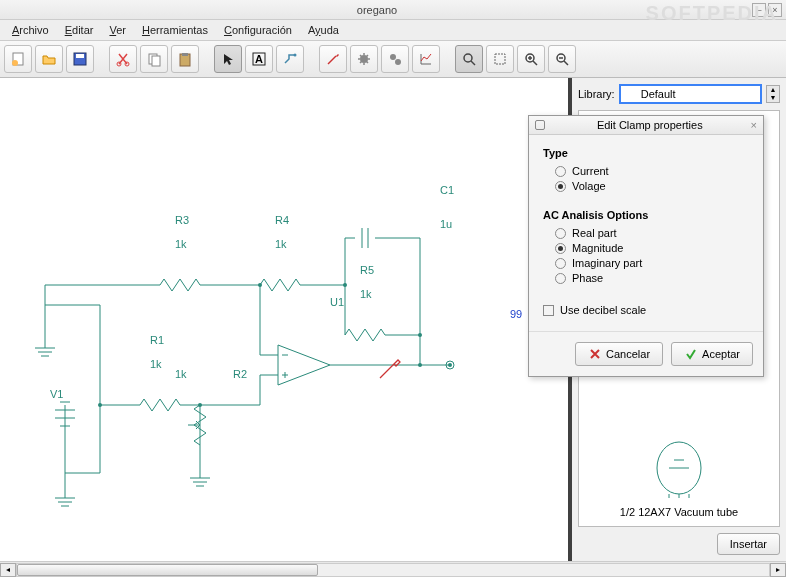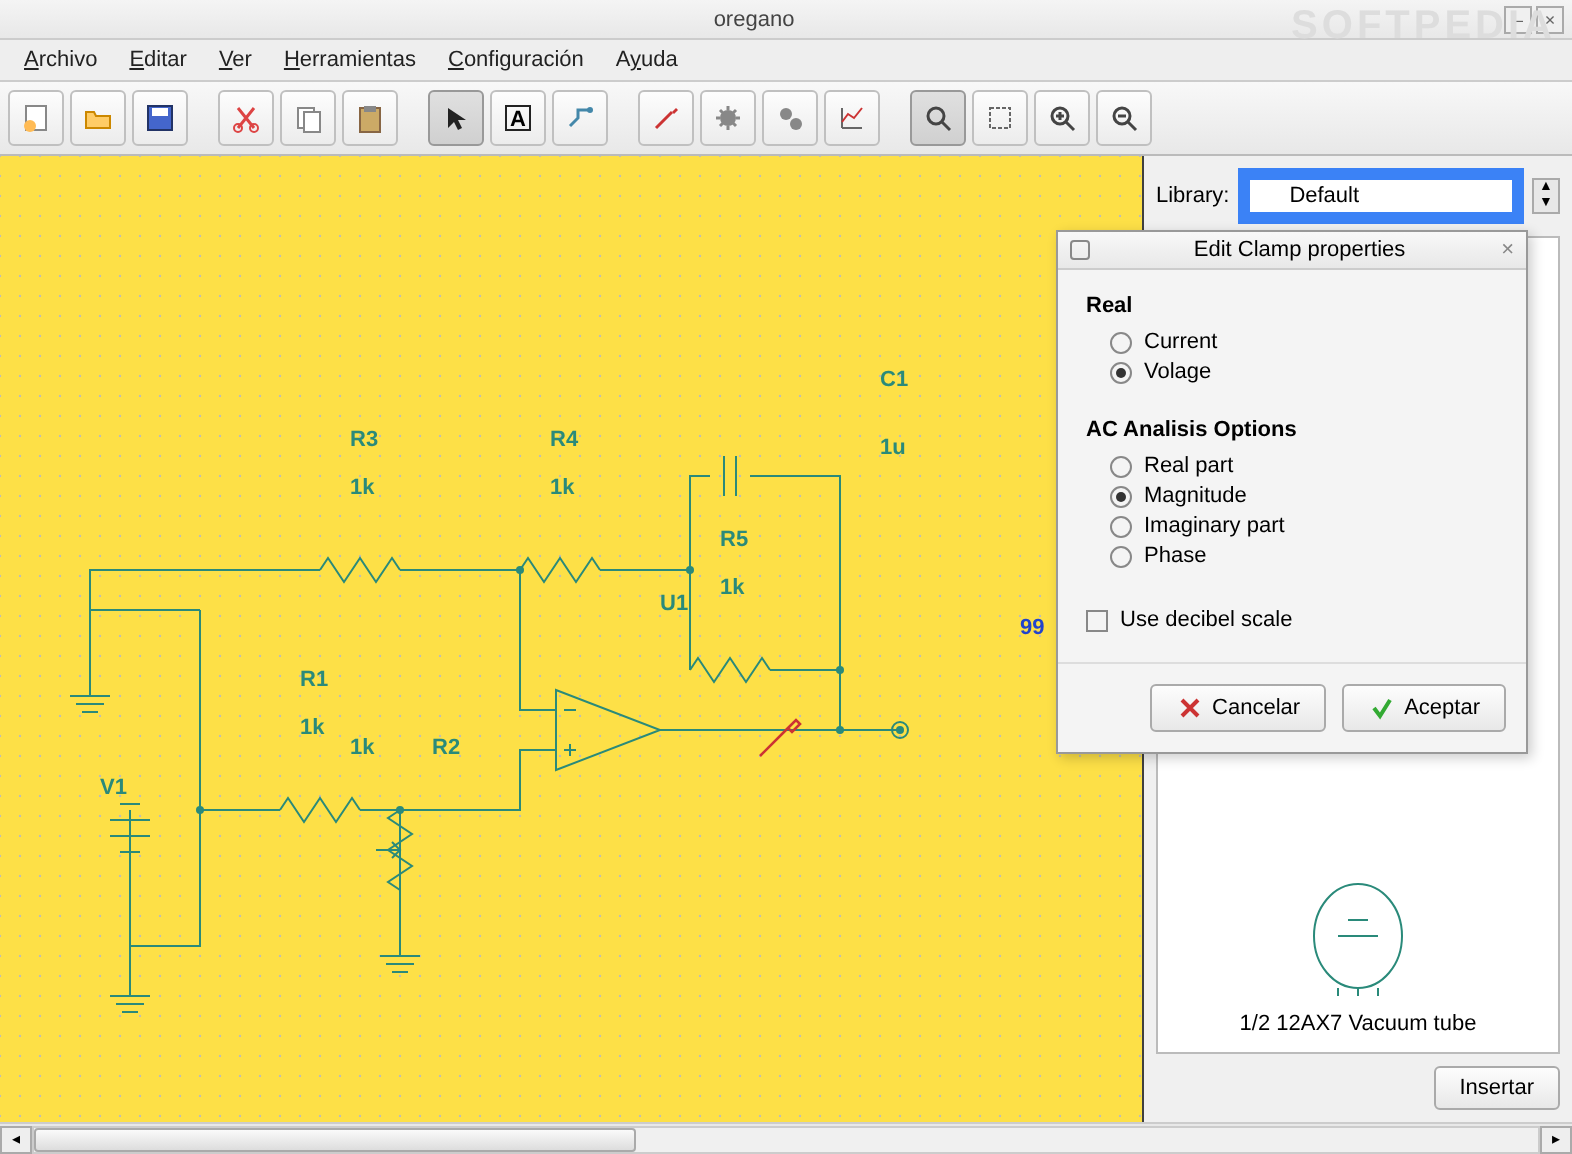--- a/index.html
+++ b/index.html
@@ -8,25 +8,25 @@
 .title { flex: 1; text-align: center; color: #444; }
 .win-btn { width: 14px; height: 14px; border: 1px solid #aaa; margin-left: 2px; background: #f0f0f0; display: flex; align-items: center; justify-content: center; font-size: 9px; color: #666; }
 .menubar { background: #eee; padding: 2px 6px; display: flex; gap: 4px; border-bottom: 1px solid #ccc; }
 .menu-item { padding: 2px 6px; color: #222; cursor: default; }
 .menu-item u { text-decoration: underline; }
 .toolbar { background: linear-gradient(#f8f8f8,#e8e8e8); padding: 4px; display: flex; gap: 3px; border-bottom: 1px solid #bbb; align-items: center; }
 .tbtn { width: 28px; height: 28px; border: 1px solid #c0c0c0; border-radius: 3px; background: linear-gradient(#fdfdfd,#ececec); display: flex; align-items: center; justify-content: center; cursor: pointer; }
 .tbtn.active { background: linear-gradient(#e0e0e0,#d0d0d0); border-color: #999; }
 .tsep { width: 1px; background: #ccc; margin: 2px 4px; }
 .content { display: flex; height: calc(100% - 94px); }
-.canvas-wrap { flex: 1; background: #fde047; position: relative; overflow: hidden; border-right: 1px solid #404040; font-weight: bold; }
+.canvas-wrap { flex: 1; background: #ffffff; position: relative; overflow: hidden; border-right: 4px solid #404040; }
 .canvas { position: absolute; inset: 0; background-image: radial-gradient(circle, #bbb 0.5px, transparent 0.5px); background-size: 10px 10px; background-position: 5px 5px; }
 .side { width: 214px; background: #f0f0f0; padding: 6px; display: flex; flex-direction: column; gap: 6px; }
 .librow { display: flex; align-items: center; gap: 4px; }
-.libsel { flex: 1; border: 6px solid #3b82f6; background: #fff; padding: 2px 20px; position: relative; }
+.libsel { flex: 1; border: 2px solid #3b82f6; background: #fff; padding: 2px 20px; position: relative; }
 .spinbtn { width: 14px; background: #e8e8e8; border:1px solid #aaa; display:flex; flex-direction:column; }
 .spinbtn div{height:8px; font-size:7px; text-align:center; line-height:8px;}
 .preview { flex:1; background:#fff; border:1px solid #bbb; display:flex; flex-direction:column; align-items:center; justify-content:flex-end; padding:8px; gap:8px; }
 .btn { border:1px solid #aaa; border-radius:3px; background:linear-gradient(#fdfdfd,#e8e8e8); padding:4px 12px; cursor:pointer; display:inline-flex; align-items:center; gap:4px; }
 .dialog { position:absolute; left:528px; top:115px; width:236px; background:#f4f4f4; border:1px solid #999; box-shadow:2px 2px 6px rgba(0,0,0,0.2); }
 .dlg-title { background:linear-gradient(#f8f8f8,#e8e8e8); padding:3px 6px; display:flex; align-items:center; border-bottom:1px solid #ccc; }
 .dlg-title span:first-child{width:10px;height:10px;border:1px solid #888;border-radius:2px;margin-right:4px;}
 .dlg-body { padding:12px 14px; }
 .grp-title { font-weight:bold; margin-bottom:6px; }
 .radio-row { display:flex; align-items:center; gap:6px; margin:3px 0 3px 12px; }
@@ -238,21 +238,21 @@
     <div class="lbl" style="left:440px; top:140px;">1u</div>
     <div class="lbl" style="left:175px; top:136px;">R3</div>
     <div class="lbl" style="left:175px; top:160px;">1k</div>
     <div class="lbl" style="left:275px; top:136px;">R4</div>
     <div class="lbl" style="left:275px; top:160px;">1k</div>
     <div class="lbl" style="left:360px; top:186px;">R5</div>
     <div class="lbl" style="left:360px; top:210px;">1k</div>
     <div class="lbl" style="left:330px; top:218px;">U1</div>
     <div class="lbl" style="left:150px; top:256px;">R1</div>
     <div class="lbl" style="left:150px; top:280px;">1k</div>
-    <div class="lbl" style="left:216px; top:290px;">R2</div>
+    <div class="lbl" style="left:233px; top:290px;">R2</div>
     <div class="lbl" style="left:175px; top:290px;">1k</div>
     <div class="lbl" style="left:50px; top:310px;">V1</div>
     <div class="lbl" style="left:470px; top:230px; color:#24c;margin-left:40px;">99</div>
   </div>
 
   <div class="side">
     <div class="librow">
       <span>Library:</span>
       <div class="libsel"><span>Default</span></div>
       <div class="spinbtn">
@@ -284,21 +284,21 @@
   <div class="sb-btn">▸</div>
 </div>
 
 <div class="dialog">
   <div class="dlg-title">
     <span></span>
     <span style="flex:1;text-align:center;">Edit Clamp properties</span>
     <span style="color:#888;">×</span>
   </div>
   <div class="dlg-body">
-    <div class="grp-title">Real</div>
+    <div class="grp-title">Type</div>
     <div class="radio-row">
         <div class="radio"></div>
         <span>Current</span>
       </div>
     <div class="radio-row">
         <div class="radio sel"></div>
         <span>Volage</span>
       </div>
     <div style="height:14px;"></div>
     <div class="grp-title">AC Analisis Options</div>

